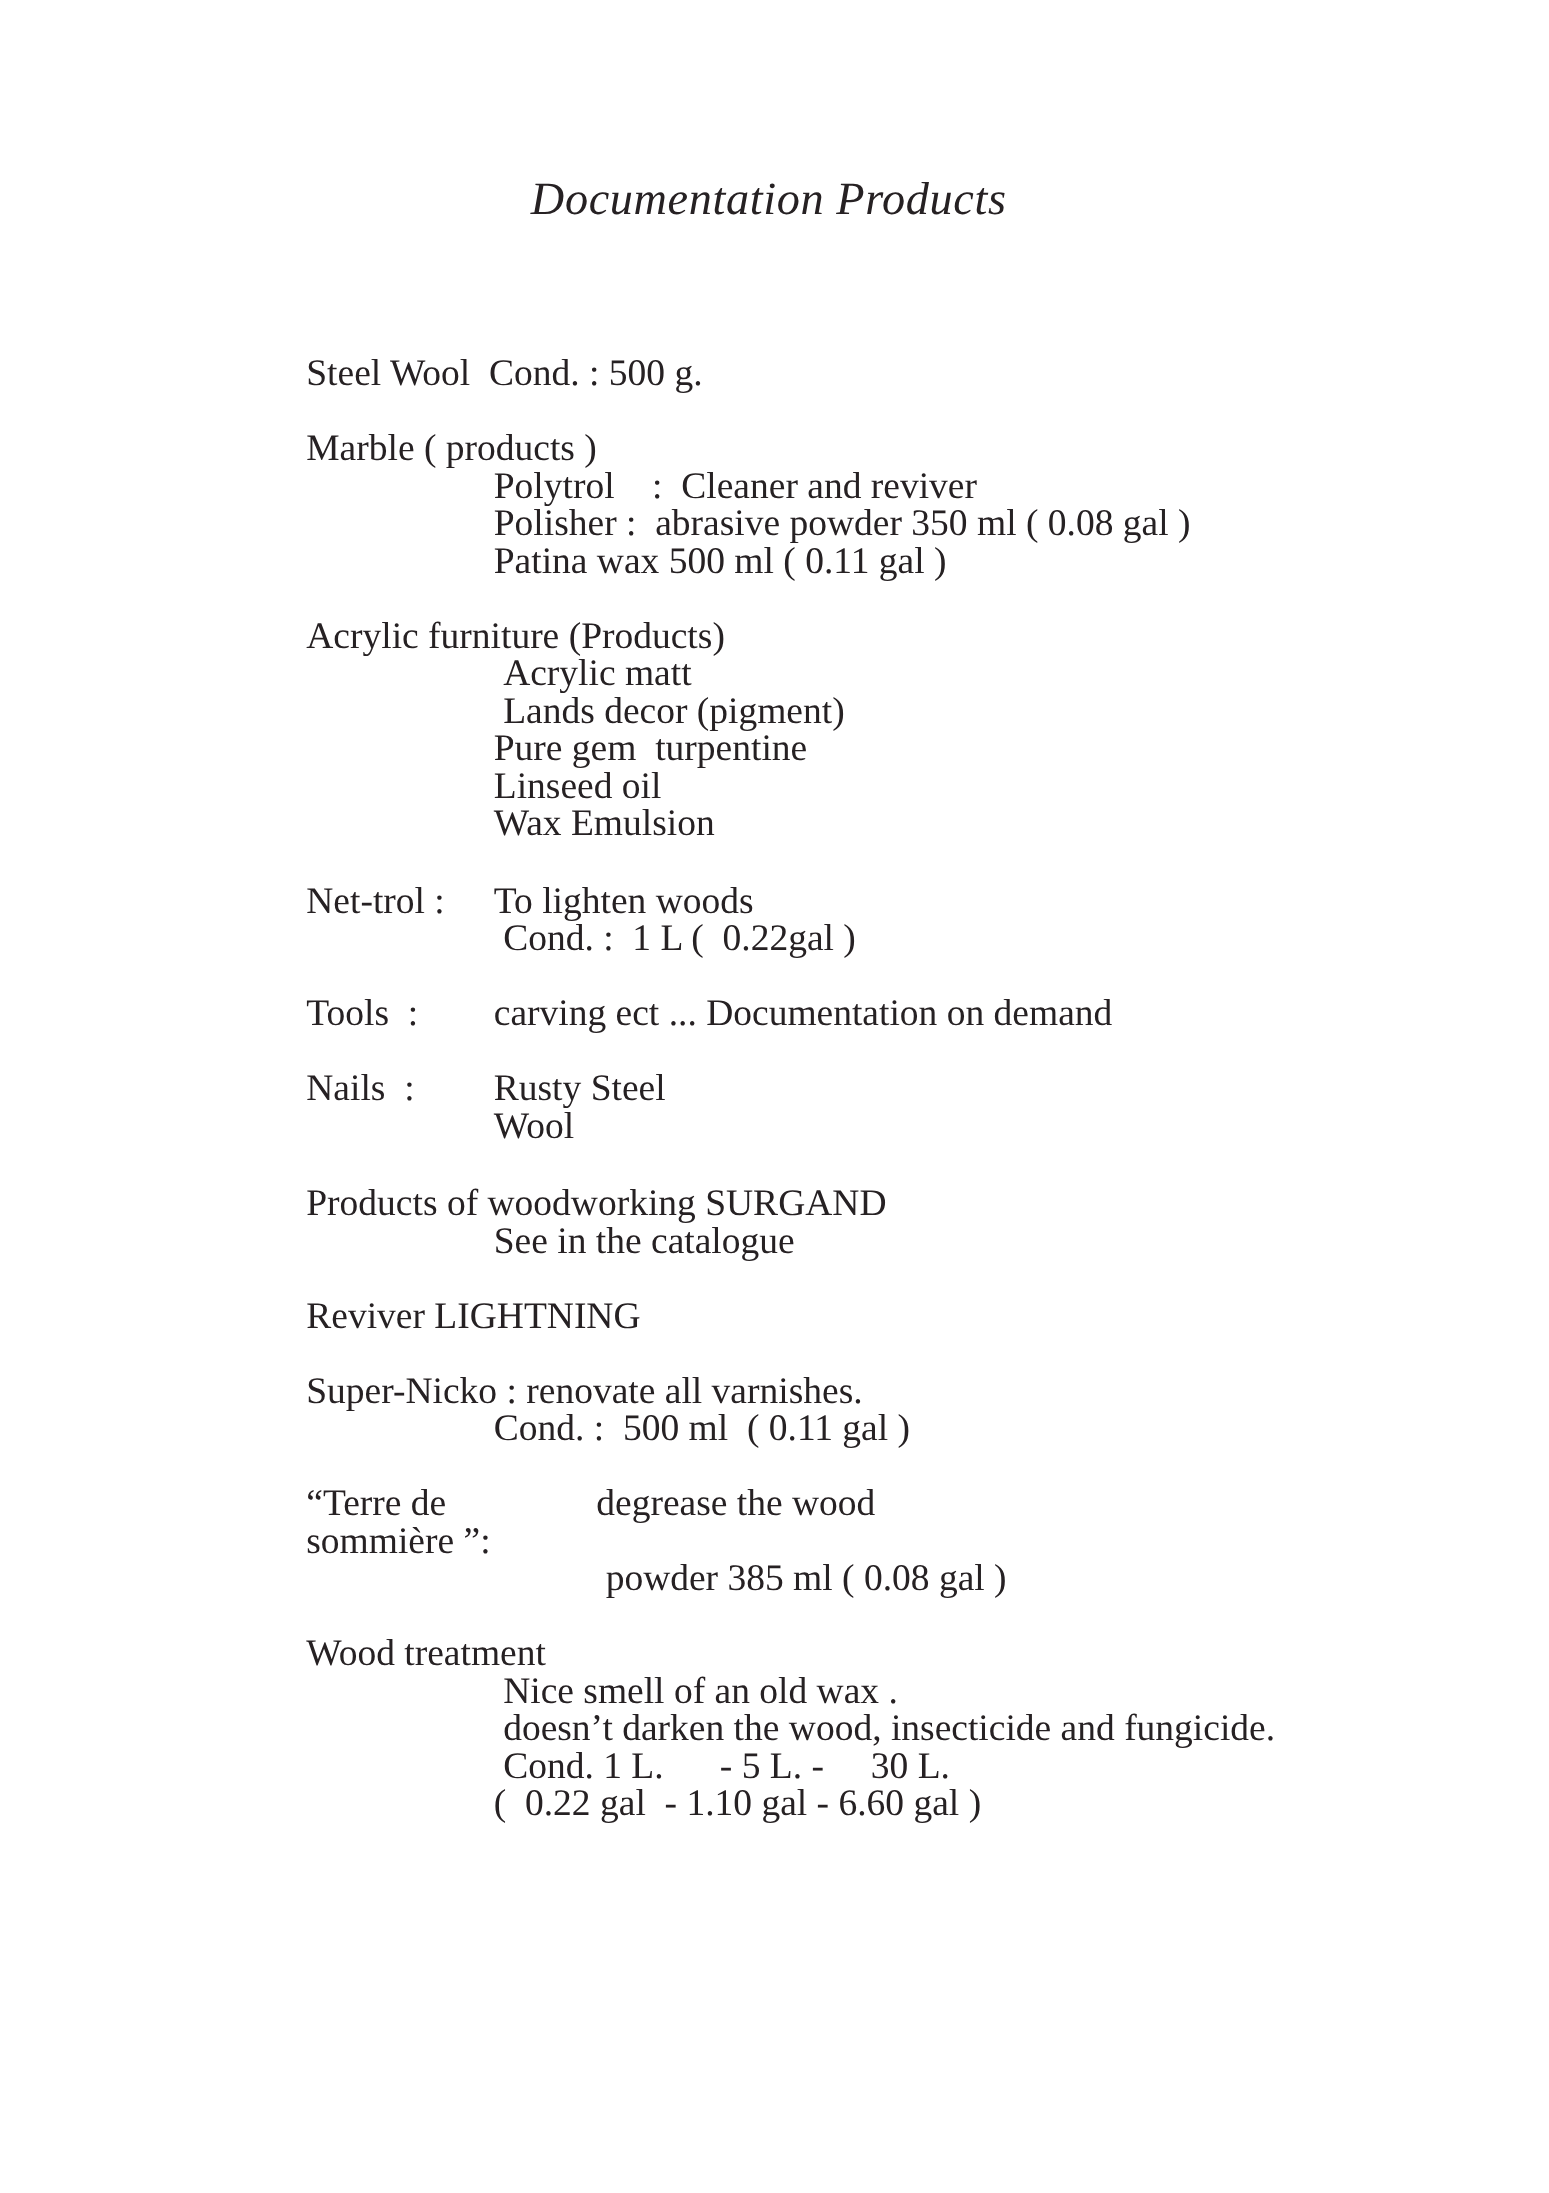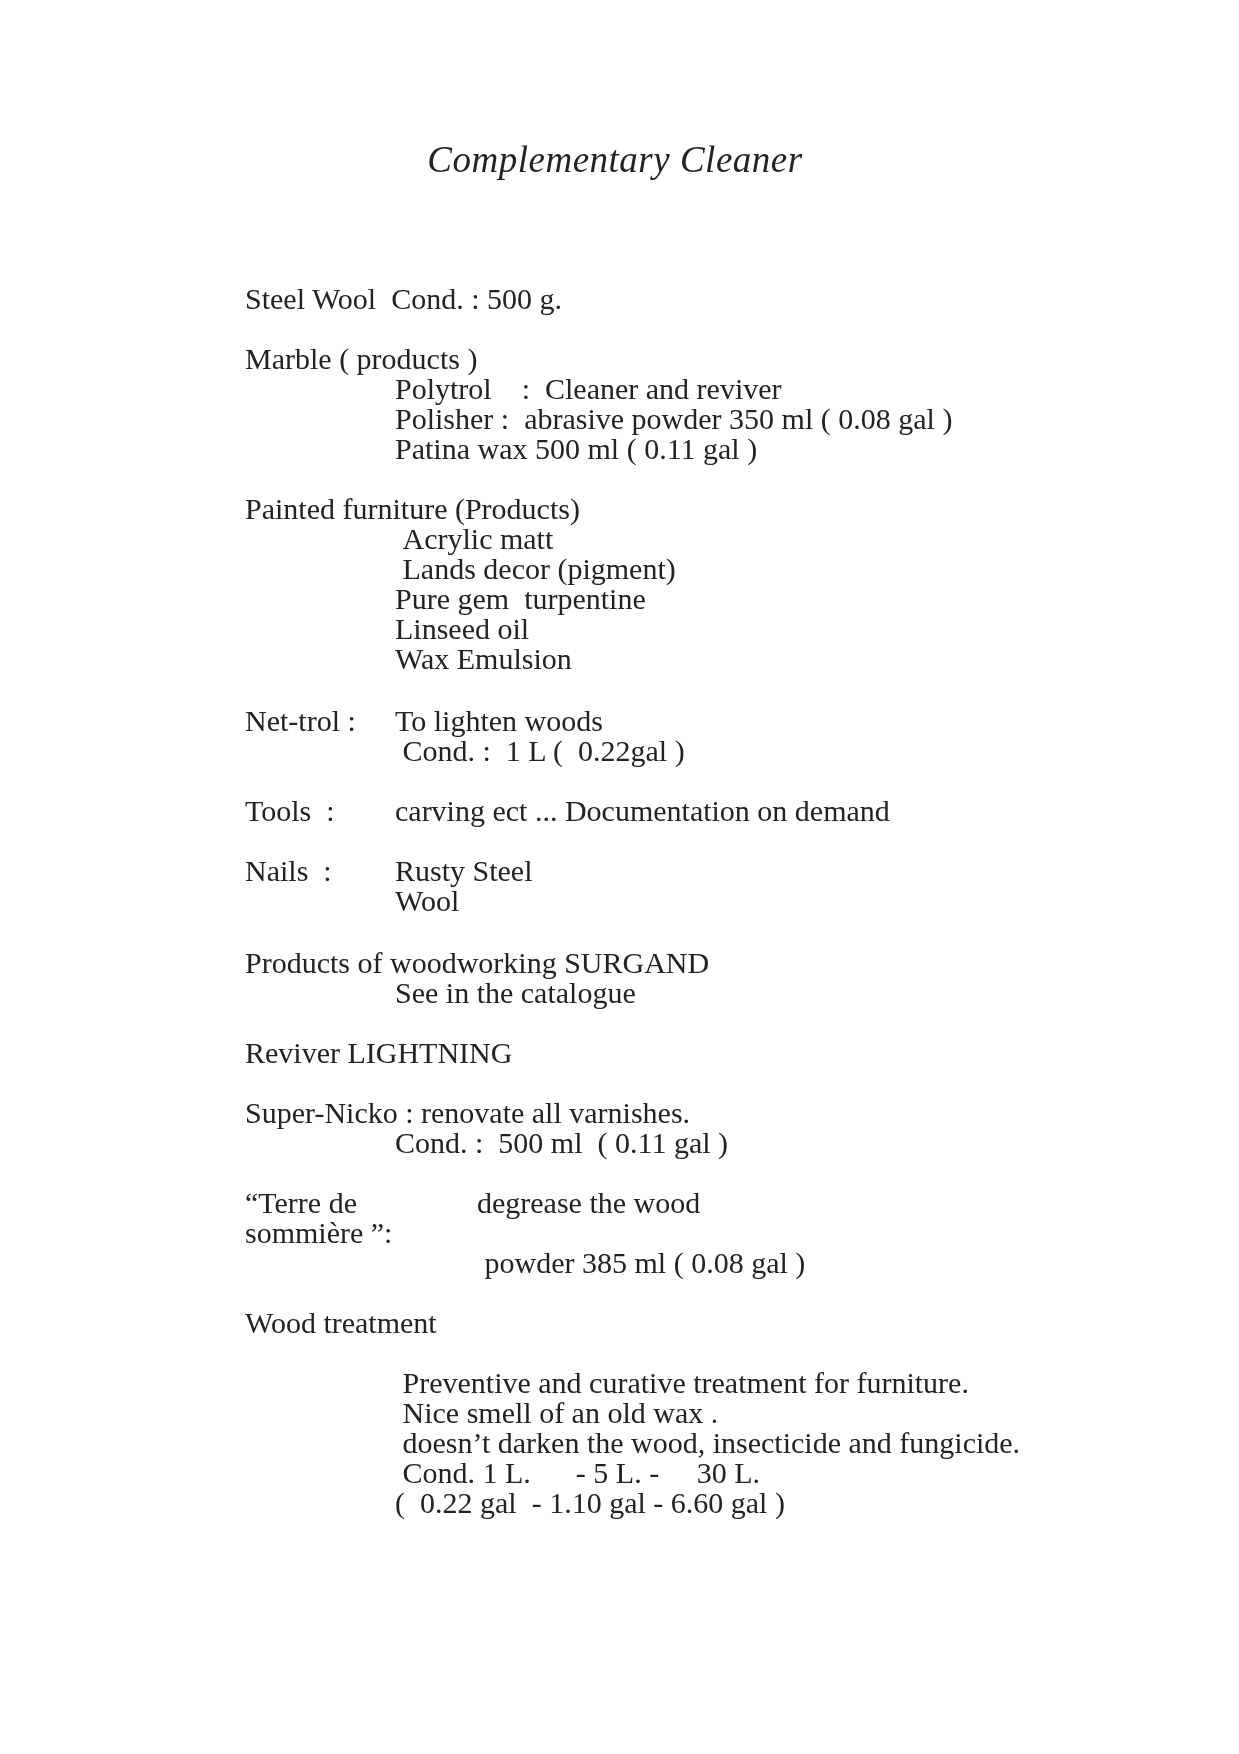--- a/index.html
+++ b/index.html
@@ -45,33 +45,33 @@
     display: inline-block;
     white-space: pre-wrap;
     vertical-align: top;
   }
   .w150 { width: 150px; }
   .w232 { width: 232px; }
 </style>
 </head>
 <body>
 
-<div class="page-title">Complementary Cleaner</div>
+<div class="page-title">Documentation Products</div>
 
 <div class="content">
 
   <div class="line">Steel Wool  Cond. : 500 g.</div>
 
 
   <div class="line gap1">Marble ( products )</div>
   <div class="line i1">Polytrol    :  Cleaner and reviver</div>
   <div class="line i1">Polisher :  abrasive powder 350 ml ( 0.08 gal )</div>
   <div class="line i1">Patina wax 500 ml ( 0.11 gal )</div>
 
-  <div class="line gap1">Painted furniture (Products)</div>
+  <div class="line gap1">Acrylic furniture (Products)</div>
   <div class="line i1"> Acrylic matt</div>
   <div class="line i1"> Lands decor (pigment)</div>
   <div class="line i1">Pure gem  turpentine</div>
   <div class="line i1">Linseed oil</div>
   <div class="line i1">Wax Emulsion</div>
 
   <div class="line gap2"><span class="lbl w150">Net-trol :</span><span>To lighten woods</span></div>
   <div class="line i1"> Cond. :  1 L (  0.22gal )</div>
 
   <div class="line gap1"><span class="lbl w150">Tools  :</span><span>carving ect ... Documentation on demand</span></div>
@@ -85,19 +85,18 @@
   <div class="line gap1">Reviver LIGHTNING</div>
 
   <div class="line gap1">Super-Nicko : renovate all varnishes.</div>
   <div class="line i1">Cond. :  500 ml  ( 0.11 gal )</div>
 
   <div class="line gap1"><span class="lbl w232">“Terre de sommière ”:</span><span>degrease the wood</span></div>
   <div class="line i2"> powder 385 ml ( 0.08 gal )</div>
 
   <div class="line gap1">Wood treatment</div>
 
-  <div class="line i1 gap1"> Preventive and curative treatment for furniture.</div>
   <div class="line i1"> Nice smell of an old wax .</div>
   <div class="line i1"> doesn’t darken the wood, insecticide and fungicide.</div>
   <div class="line i1"> Cond. 1 L.      - 5 L. -     30 L.</div>
   <div class="line i1">(  0.22 gal  - 1.10 gal - 6.60 gal )</div>
 
 </div>
 
 </body></html>

